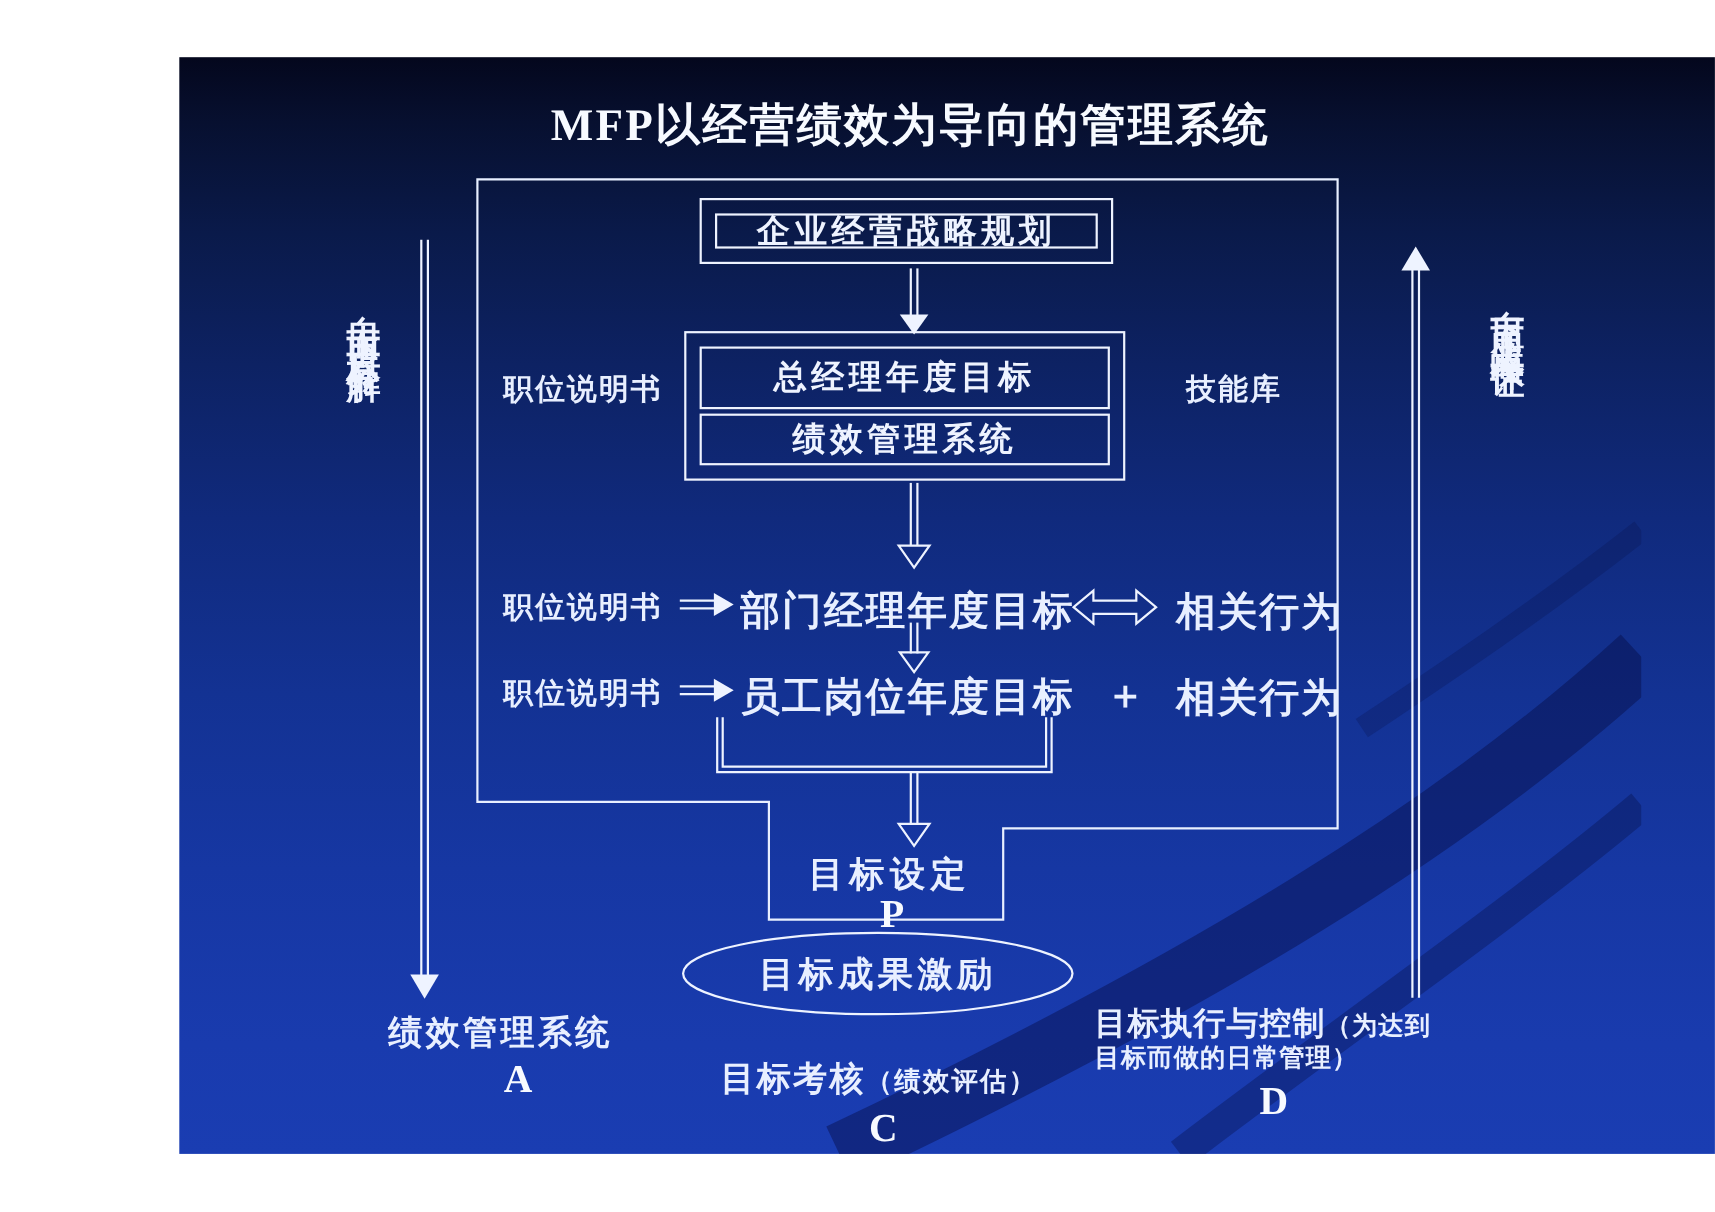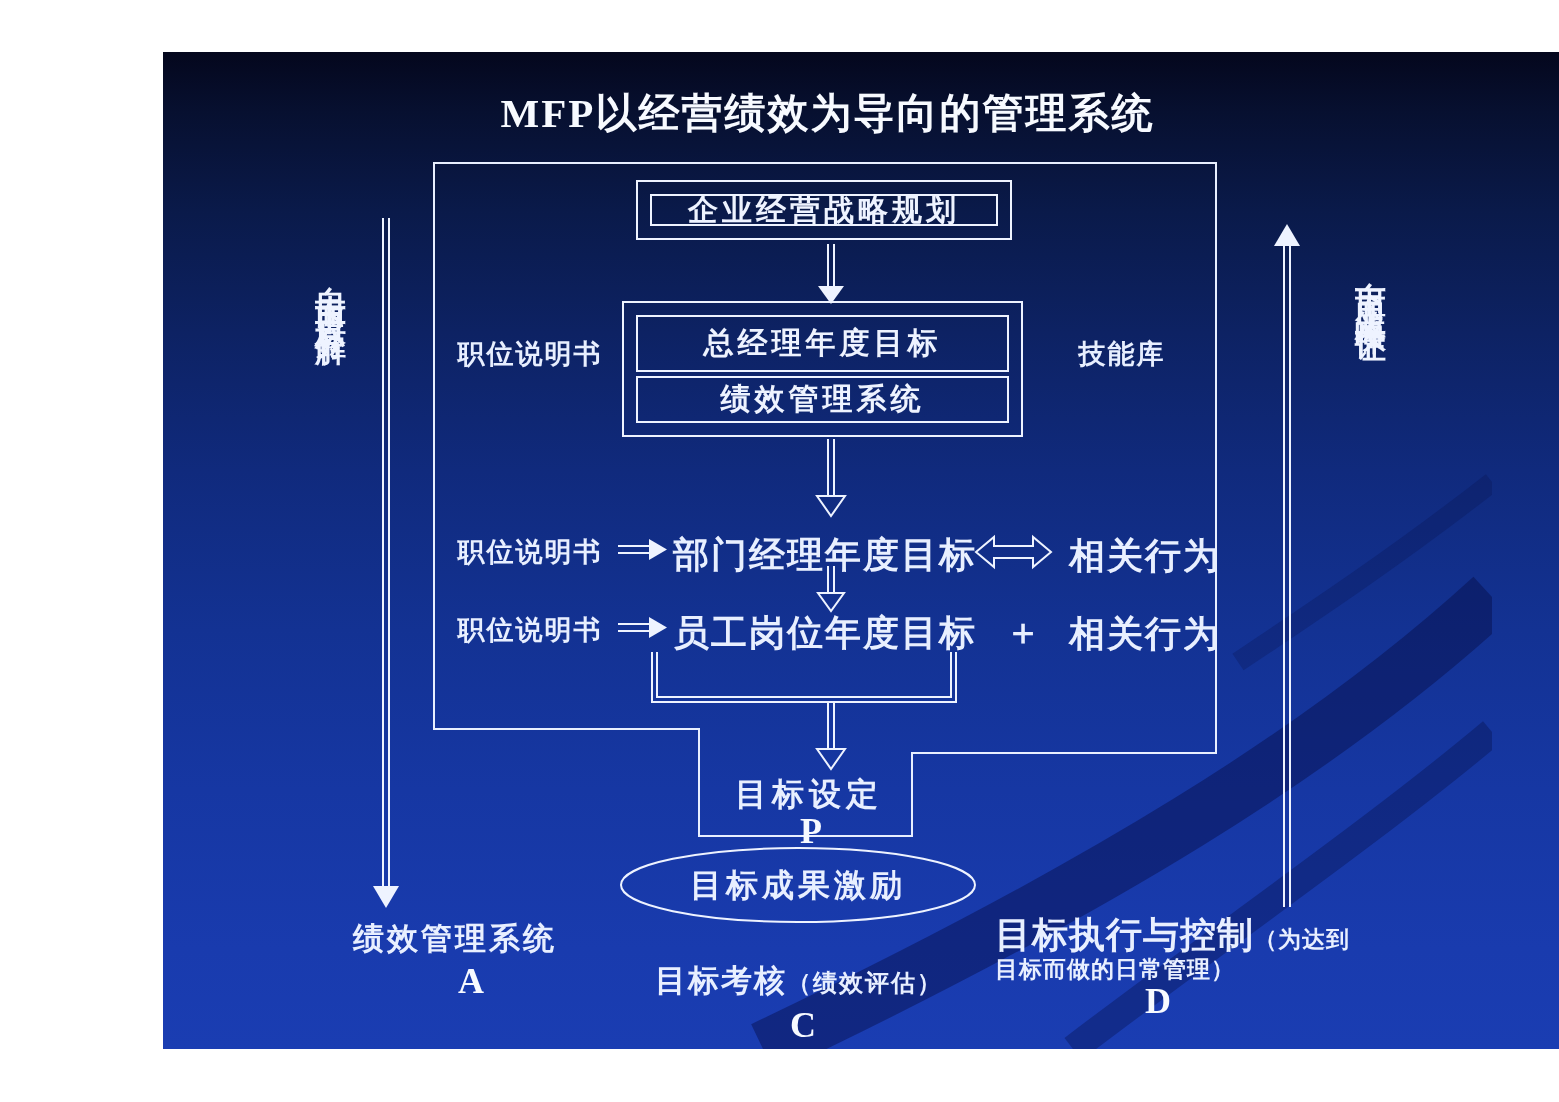--- a/index.html
+++ b/index.html
@@ -26,21 +26,21 @@
   .box-gm-group .cell-top { flex:1.25; }
   .box-gm-group .cell-bottom { flex:1; }
   .lbl { color:#e8efff; letter-spacing:2px; white-space:nowrap; }
   .f27 { font-size:27px; }
   .f30 { font-size:36px; }
   .f31 { font-size:31px; }
   .f32 { font-size:32px; }
   .letter { font-size:36px; color:#f7faff; letter-spacing:0; }
   .vtext { writing-mode:vertical-rl; text-orientation:upright; font-size:31px;
     letter-spacing:7px; color:#eef3ff; line-height:1; }
-  .exec-main { font-size:36px; }
+  .exec-main { font-size:29px; }
   .exec-paren { font-size:23px; }
   .assess-paren { font-size:24px; }
   .exec-block { line-height:1.18; letter-spacing:1px; }
 </style>
 </head>
 <body>
 
 <div class="page">
   <div class="slide">
 

